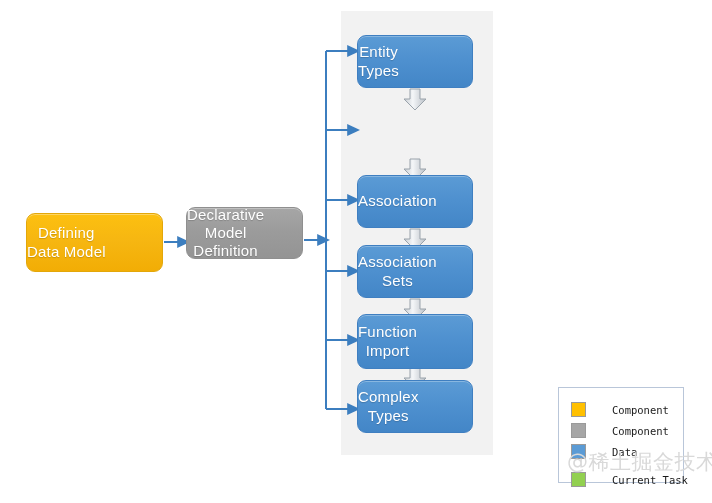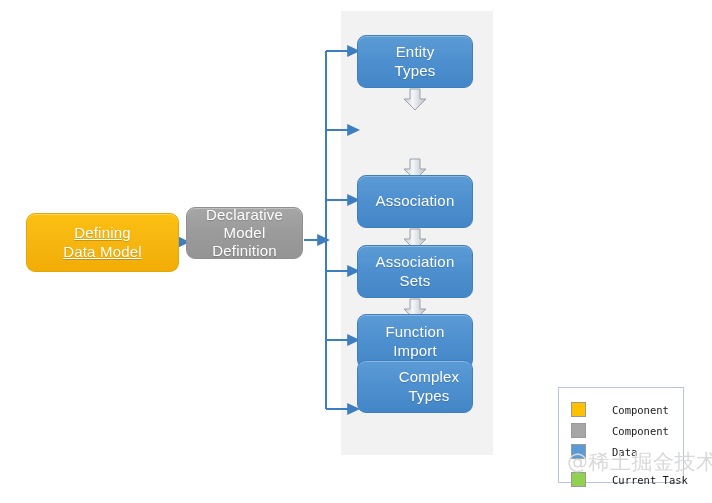--- a/index.html
+++ b/index.html
@@ -38,21 +38,21 @@
     border: 0;
   }
 
   
   .node {
     position: absolute;
     box-sizing: border-box;
     border-radius: 9px;
     display: flex;
     align-items: center;
-    justify-content: center;
+    justify-content: flex-start;
     text-align: center;
     color: #ffffff;
     line-height: 1.22;
     letter-spacing: .2px;
     text-shadow: 0 1px 1px rgba(0,0,0,.18);
     font-size: 15px;
   }
 
   .node-component {
     background: linear-gradient(180deg,#fdc010 0%,#f6b611 48%,#f2ad05 100%);
@@ -156,21 +156,21 @@
 
     <g stroke="#9aa3ab" stroke-width="1" fill="url(#dnArrow)">
       <path d="M410,89 L420,89 L420,99 L426,99 L415,110 L404,99 L410,99 Z"></path>
       <path d="M410,159 L420,159 L420,169 L426,169 L415,180 L404,169 L410,169 Z"></path>
       <path d="M410,229 L420,229 L420,239 L426,239 L415,250 L404,239 L410,239 Z"></path>
       <path d="M410,299 L420,299 L420,309 L426,309 L415,320 L404,309 L410,309 Z"></path>
       <path d="M410,368 L420,368 L420,378 L426,378 L415,389 L404,378 L410,378 Z"></path>
     </g>
   </svg>
 
-  <div class="node node-component" style="left:26px; top:213px; width:153px; height:59px;text-decoration:underline;">
+  <div class="node node-component" style="left:26px; top:213px; width:137px; height:59px;">
     <span class="node-label">Defining
 Data Model</span>
   </div>
 
   <div class="node node-activity" style="left:186px; top:207px; width:117px; height:52px;">
     <span class="node-label">Declarative
 Model
 Definition</span>
   </div>
 
@@ -187,21 +187,21 @@
   <div class="node node-task" style="left:357px; top:245px; width:116px; height:53px;">
     <span class="node-label">Association
 Sets</span>
   </div>
 
   <div class="node node-task" style="left:357px; top:314px; width:116px; height:55px;">
     <span class="node-label">Function
 Import</span>
   </div>
 
-  <div class="node node-task" style="left:357px; top:360px; width:116px; height:53px;padding-left:28px;">
+  <div class="node node-task" style="left:357px; top:380px; width:116px; height:53px;">
     <span class="node-label">Complex
 Types</span>
   </div>
 
   <div class="legend" style="left:558px; top:387px; width:126px; height:96px;">
     <div class="legend-rows">
 
       <div class="legend-row">
         <span class="legend-swatch" style="background:#FFC000;"></span>
         <span class="legend-text">Component</span>

